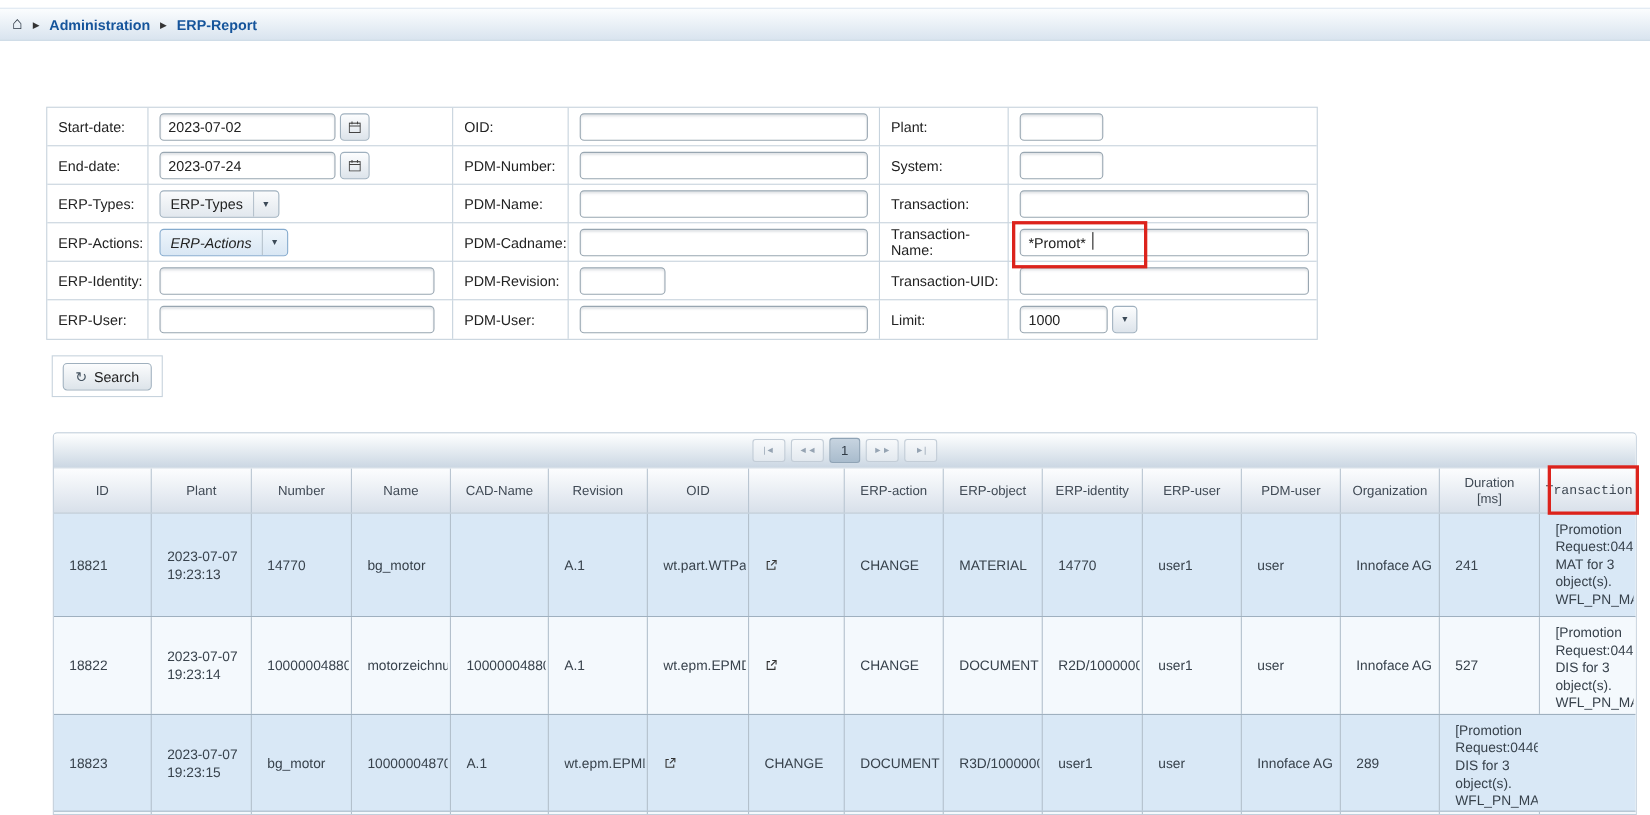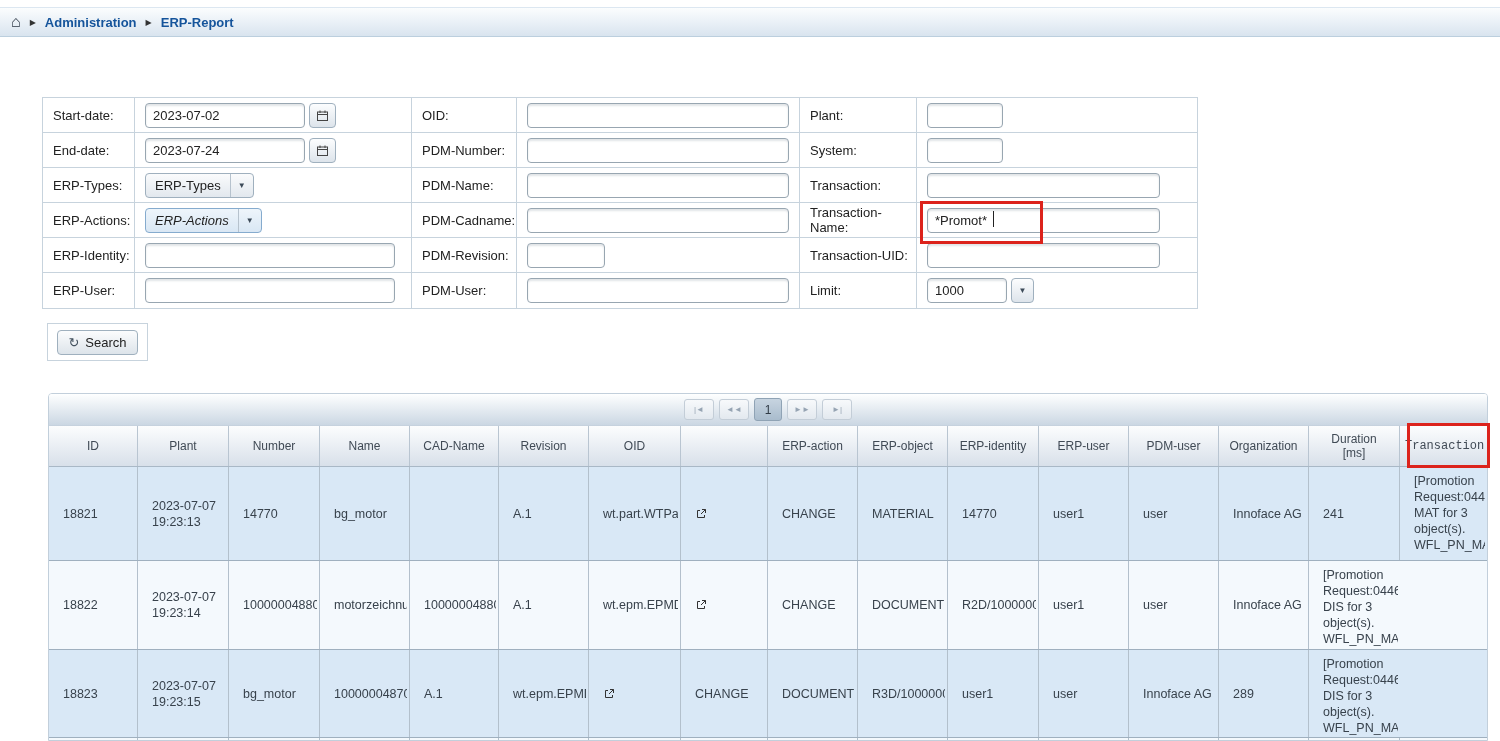--- a/index.html
+++ b/index.html
@@ -30,21 +30,21 @@
   }
   .fcell:nth-child(6n){border-right:none;}
   .fcell:nth-child(n+31){border-bottom:none;}
   .tx{
     height:25px;box-sizing:border-box;border:1px solid #98a6b1;border-radius:4px;
     box-shadow:inset 0 2px 2px rgba(90,105,120,.18);
     font-family:"Liberation Sans",sans-serif;font-size:13px;color:#222;
     padding:0 7px;background:#fff;outline:none;
   }
   .w-date{width:160px}.w-l1{width:250px}.w-l2{width:262px}.w-rev{width:78px}
-  .w-sm{width:76px}.w-l3{width:233px}.w-limit{width:80px}
+  .w-sm{width:76px}.w-l3{width:263px}.w-limit{width:80px}
   .sqbtn{
     height:25px;box-sizing:border-box;border:1px solid #9fb0be;border-radius:4px;
     background:linear-gradient(#fcfdfe,#dde4eb);display:flex;align-items:center;
     justify-content:center;cursor:pointer;margin-left:4px;
   }
   .calbtn{width:27px;}
   .arrbtn{width:23px;font-size:8px;color:#3c4a58;}
   .ddbtn{
     height:25px;box-sizing:border-box;border:1px solid #9fb0be;border-radius:4px;
     background:linear-gradient(#fafbfc,#e2e8ee);display:flex;align-items:stretch;
@@ -367,20 +367,23 @@
       </div>
     <div class="td">
         <span class="cv">user1</span>
       </div>
     <div class="td">
         <span class="cv">user</span>
       </div>
     <div class="td">
         <span class="cv">Innoface AG</span>
       </div>
+    <div class="td">
+        <span class="cv">527</span>
+      </div>
     <div class="td txn">
         <span class="cv">[Promotion Request:04461]: DIS for 3 object(s). WFL_PN_MAT_I</span>
       </div>
   </div>
 
   <div class="tgrid trow odd r3">
     <div class="td">
         <span class="cv">18823</span>
       </div>
     <div class="td wrap">

